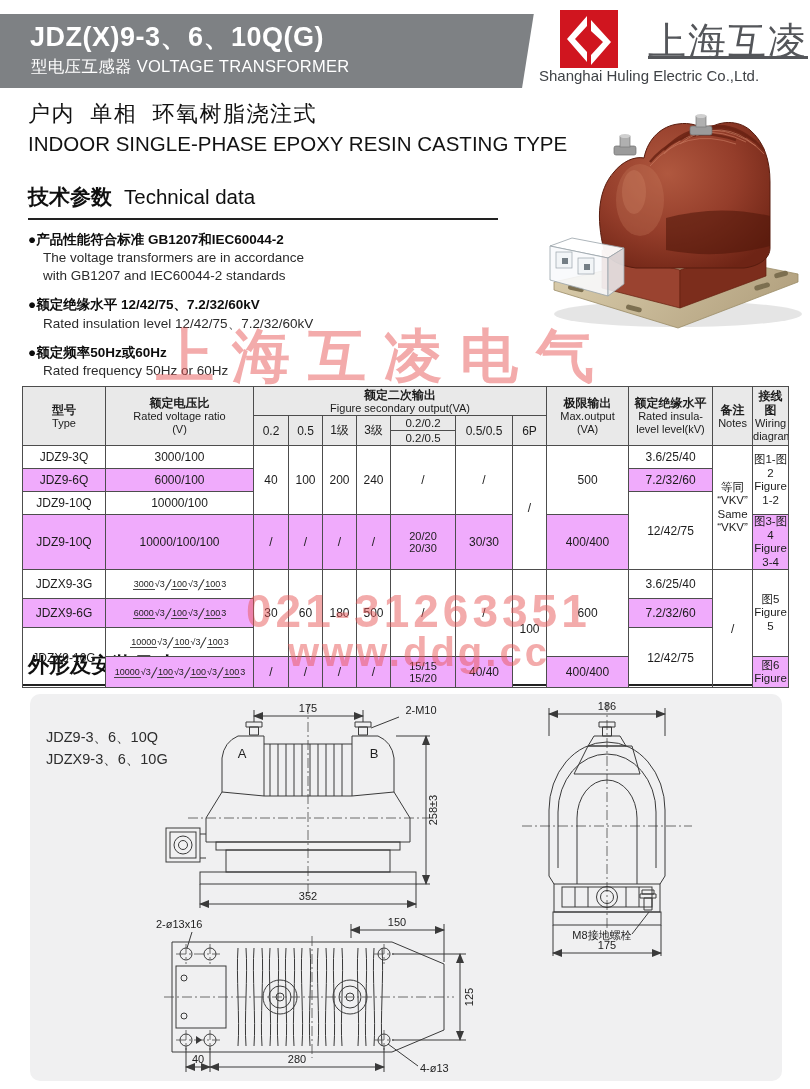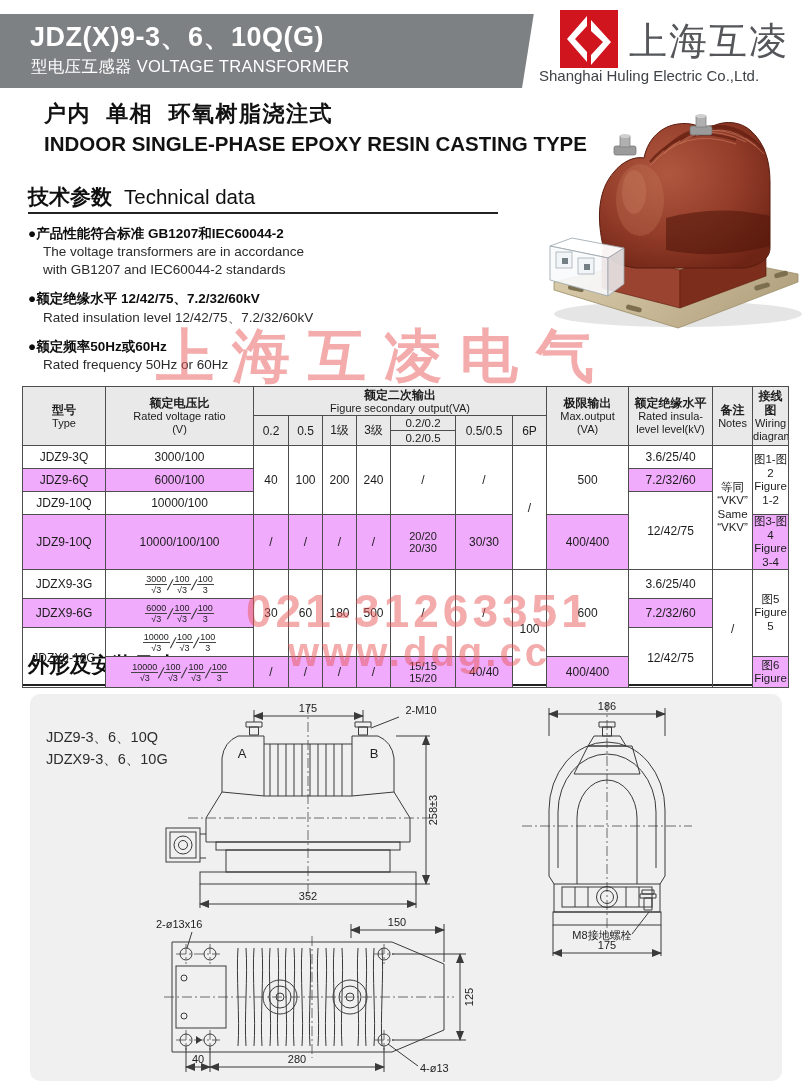--- a/index.html
+++ b/index.html
@@ -6,34 +6,34 @@
   .page{position:relative;width:810px;height:1089px;background:#fff;overflow:hidden;
         font-family:"Liberation Sans","DejaVu Sans",sans-serif;color:#1a1a1a;}
 
   
   .bar{position:absolute;left:0;top:14px;width:670px;height:74px;background:#7e8184;}
   .bar-title{position:absolute;left:30px;top:5px;font-size:27px;font-weight:bold;color:#fff;letter-spacing:.5px;}
   .bar-sub{position:absolute;left:31px;top:42px;font-size:16.5px;color:#fff;letter-spacing:.3px;}
   .logo-plate{position:absolute;left:536px;top:0;width:226px;height:91px;background:#fff;
               transform:skewX(-9deg);transform-origin:0 0;}
   .logo-sq{position:absolute;left:560px;top:10px;line-height:0;}
-  .logo-cn{position:absolute;left:629px;top:16px;font-size:38px;color:#54565a;letter-spacing:2px;}
+  .logo-cn{position:absolute;left:648px;top:16px;font-size:38px;color:#54565a;letter-spacing:2px;text-decoration:underline;}
   .logo-en{position:absolute;left:536px;top:67px;width:226px;text-align:center;font-size:15px;color:#3f4246;}
 
   
-  .intro{position:absolute;left:44px;top:99px;font-weight:bold;}
+  .intro{position:absolute;left:28px;top:99px;}
   .intro-cn{font-size:22px;letter-spacing:1.5px;color:#121212;white-space:pre-wrap;}
   .intro-en{font-size:20.5px;margin-top:3px;color:#121212;}
 
   
   .photo{position:absolute;left:538px;top:100px;line-height:0;}
 
   
   .tech{position:absolute;left:28px;top:183px;width:470px;}
-  .tech-head{display:flex;align-items:baseline;gap:12px;border-bottom:2px solid #222;padding-bottom:1px;}
+  .tech-head{display:flex;align-items:baseline;gap:12px;border-bottom:2px solid #222;padding-bottom:7px;}
   .tech-cn{font-size:21px;font-weight:bold;color:#0f0f0f;}
   .tech-en{font-size:20.5px;color:#0f0f0f;}
   .bullets{margin-top:11px;}
   .bullet{margin-bottom:12px;}
   .b-cn{font-size:13.5px;font-weight:bold;color:#0d0d0d;line-height:1.35;}
   .b-en{font-size:13.5px;color:#2b2b2b;margin-left:15px;line-height:1.3;}
 
   
   .wm{position:absolute;z-index:7;color:rgba(232,88,88,.5);font-weight:bold;white-space:nowrap;pointer-events:none;}
   .wm-brand{left:156px;top:318px;font-size:58px;letter-spacing:18px;}
@@ -50,21 +50,21 @@
   tr.rq{height:23px;}
   tr.rg{height:29px;}
   tr.rg2{height:31px;}
   .h-cn{font-size:12px;font-weight:bold;line-height:14px;}
   .h-en{font-size:11px;line-height:13px;font-weight:normal;}
   .dualhead div{line-height:14px;font-size:11.5px;}
   .dualhead div + div{border-top:1px solid #4d4d4d;}
   .two div{font-size:11px;line-height:12px;}
   .notes div{font-size:11.5px;line-height:13.5px;}
   .wire div{font-size:11.5px;line-height:13.5px;}
-  .fr{display:inline-flex;flex-direction:column;align-items:center;font-size:9px;line-height:10px;vertical-align:middle;}
+  .fr{display:inline-flex;flex-direction:row;align-items:center;font-size:9px;line-height:10px;vertical-align:middle;}
   .fr i{font-style:normal;border-bottom:1px solid #444;padding:0 1px;}
   .fr b{font-weight:normal;}
   .sl{display:inline-block;font-size:15px;color:#333;transform:skewX(-14deg);vertical-align:middle;margin:0 1px;}
 
   
   .dim-head{position:absolute;left:28px;top:651px;display:flex;gap:12px;align-items:baseline;z-index:1;}
   .dim-cn{font-size:21px;font-weight:bold;color:#0f0f0f;}
   .dim-en{font-size:20.5px;color:#0f0f0f;}
   .dim-rule{position:absolute;left:22px;top:684px;width:766px;height:2px;background:#222;}
   .panel{position:absolute;left:30px;top:694px;width:752px;height:387px;background:#f0f0f1;border-radius:10px;}

